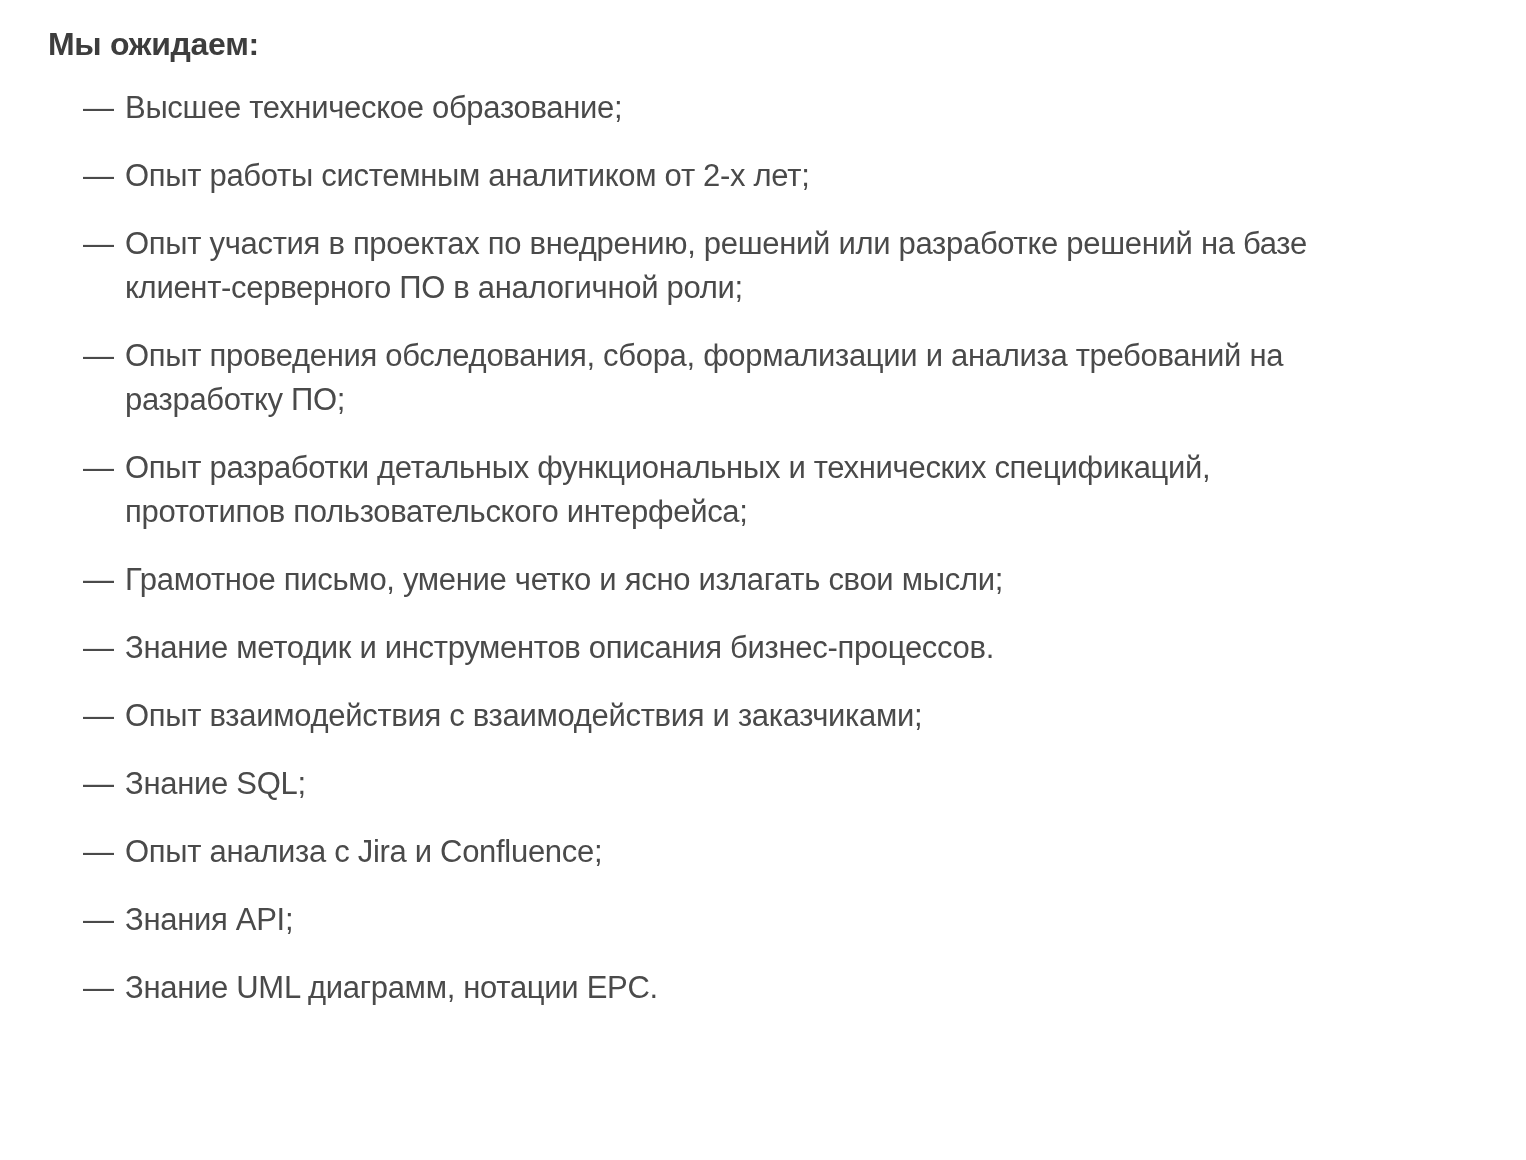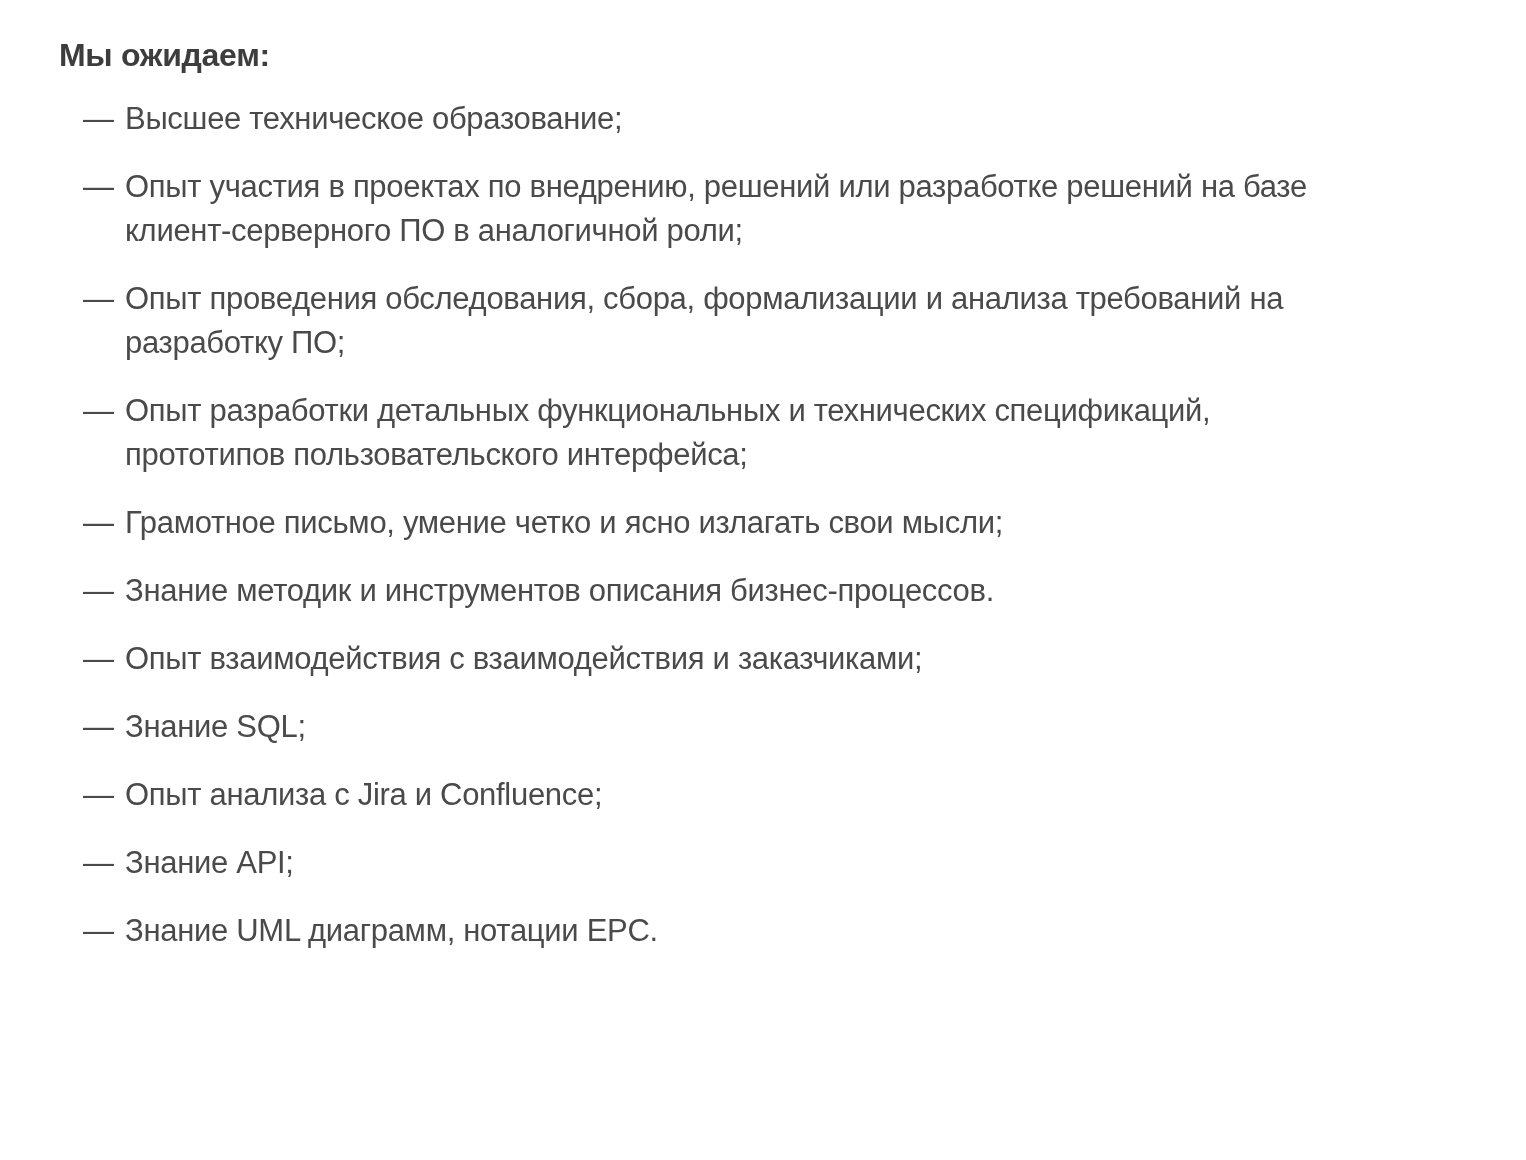--- a/index.html
+++ b/index.html
@@ -10,21 +10,21 @@
   body {
     width: 1526px;
     height: 1160px;
     font-family: "Liberation Sans", "DejaVu Sans", sans-serif;
     overflow: hidden;
   }
   .container {
     padding: 24px 40px 0 48px;
   }
   .section-heading {
-    margin: 11px;
+    margin: 0;
     font-size: 32px;
     line-height: 40px;
     font-weight: 700;
     color: #3d3d3d;
     letter-spacing: -0.3px;
   }
   .requirements-list {
     list-style: none;
     margin: 22px 0 0 0;
     padding: 0;
@@ -49,31 +49,31 @@
   }
 </style>
 </head>
 <body>
 
 <div class="container">
   <h2 class="section-heading">Мы ожидаем:</h2>
 
   <ul class="requirements-list">
       <li><span class="dash">—</span><span class="item-text">Высшее техническое образование;</span></li>
-      <li><span class="dash">—</span></li>
+      <li><span class="dash">—</span><span class="item-text">Опыт работы системным аналитиком от 2-х лет;</span></li>
       <li><span class="dash">—</span><span class="item-text">Опыт участия в проектах по внедрению, решений или разработке решений на базе
 клиент-серверного ПО в аналогичной роли;</span></li>
       <li><span class="dash">—</span><span class="item-text">Опыт проведения обследования, сбора, формализации и анализа требований на
 разработку ПО;</span></li>
       <li><span class="dash">—</span><span class="item-text">Опыт разработки детальных функциональных и технических спецификаций,
 прототипов пользовательского интерфейса;</span></li>
       <li><span class="dash">—</span></li>
       <li><span class="dash">—</span><span class="item-text">Грамотное письмо, умение четко и ясно излагать свои мысли;</span></li>
       <li><span class="dash">—</span><span class="item-text">Знание методик и инструментов описания бизнес-процессов.</span></li>
       <li><span class="dash">—</span><span class="item-text">Опыт взаимодействия с взаимодействия и заказчиками;</span></li>
       <li><span class="dash">—</span></li>
       <li><span class="dash">—</span><span class="item-text">Знание SQL;</span></li>
       <li><span class="dash">—</span><span class="item-text">Опыт анализа с Jira и Confluence;</span></li>
-      <li><span class="dash">—</span><span class="item-text">Знание API;</span></li>
+      <li><span class="dash">—</span><span class="item-text">Знания API;</span></li>
       <li><span class="dash">—</span><span class="item-text">Знание UML диаграмм, нотации EPC.</span></li>
     </ul>
 
 </div>
 
 </body></html>

